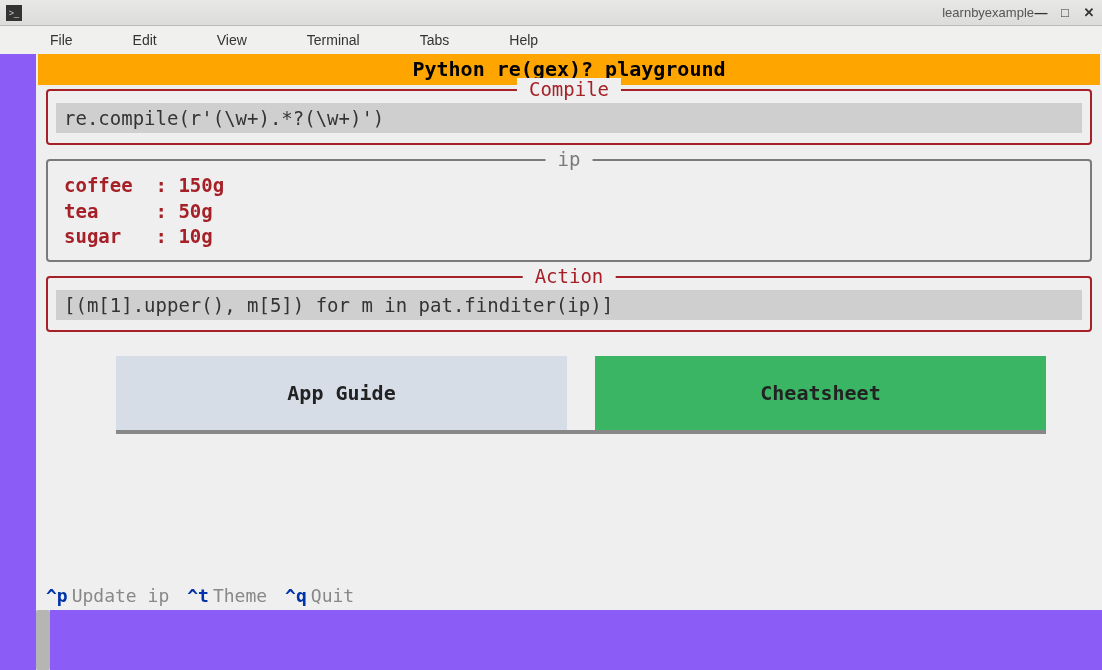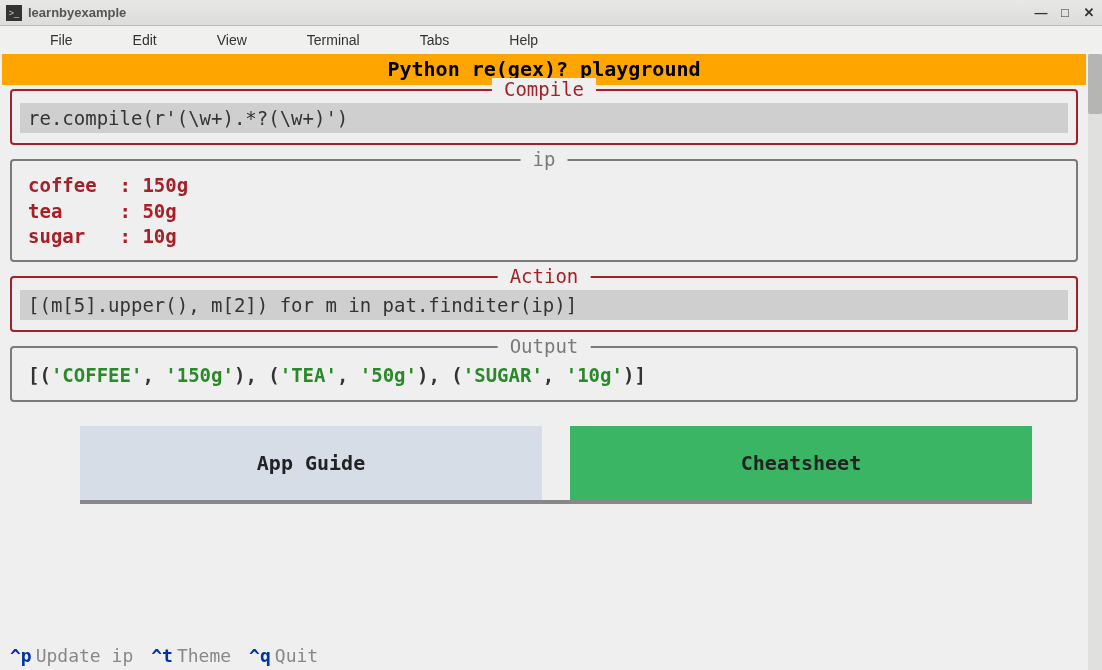--- a/index.html
+++ b/index.html
@@ -22,41 +22,42 @@
     font-size: 13px;
     color: #444;
   }
   .titlebar-icon {
     width: 16px; height: 16px;
     background: #333;
     margin-right: 6px;
     display: flex; align-items: center; justify-content: center;
     font-size: 9px; color: #ccc;
   }
-  .titlebar-title { flex: 1; text-align: left; font-weight: bold; color: #555; }
+  .titlebar-title { flex: 1; text-align: right; font-weight: normal; color: #555; }
   .window-controls { display: flex; gap: 10px; align-items:center; font-family: sans-serif; color:#333;}
   .win-btn { width:14px; text-align:center; cursor:pointer; font-weight:bold; font-size:13px;}
   .menubar {
     background: #f0f0ee;
     height: 28px;
     display: flex;
     align-items: center;
     padding: 0 8px;
     font-size: 14px;
     color: #333;
     gap: 18px;
     border-bottom: 0px solid #ddd;
   }
   .menu-item { cursor: pointer; margin-left: 42px; }
   .app-area {
     flex:1;
     display:flex;
-    flex-direction:row;
+    flex-direction:column;
     background:#8b5cf6;
     min-height:0;
+    padding-left:36px;
   }
   .content {
     flex:1;
     display:flex;
     flex-direction:column;
     background:#efefef;
     min-height:0;
   }
   .scrollbar {
     width: 14px;
@@ -195,27 +196,23 @@
 
     <div class="panel panel-gray">
       <div class="panel-label label-gray">ip</div>
       <div class="ip-text">coffee  : 150g
 tea     : 50g
 sugar   : 10g</div>
     </div>
 
     <div class="panel panel-red">
       <div class="panel-label label-red">Action</div>
-      <div class="input-line">[(m[5].upper(), m[2]) for m in pat.finditer(ip)]</div>
+      <div class="input-line">[(m[1].upper(), m[5]) for m in pat.finditer(ip)]</div>
     </div>
 
-    <div class="panel panel-gray">
-      <div class="panel-label label-gray">Output</div>
-      <div class="output-text" id="output-text">[(<span class="str">'COFFEE'</span>, <span class="str">'150g'</span>), (<span class="str">'TEA'</span>, <span class="str">'50g'</span>), (<span class="str">'SUGAR'</span>, <span class="str">'10g'</span>)]</div>
-    </div>
 
     <div class="tabs" id="tabs">
         <div class="tab">App Guide</div>
         <div class="tab active">Cheatsheet</div>
       </div>
 
     <div class="footer" id="footer">
         <span class="key">^p</span> 
         <span class="desc">Update ip</span>
         <span class="key">^t</span> 

